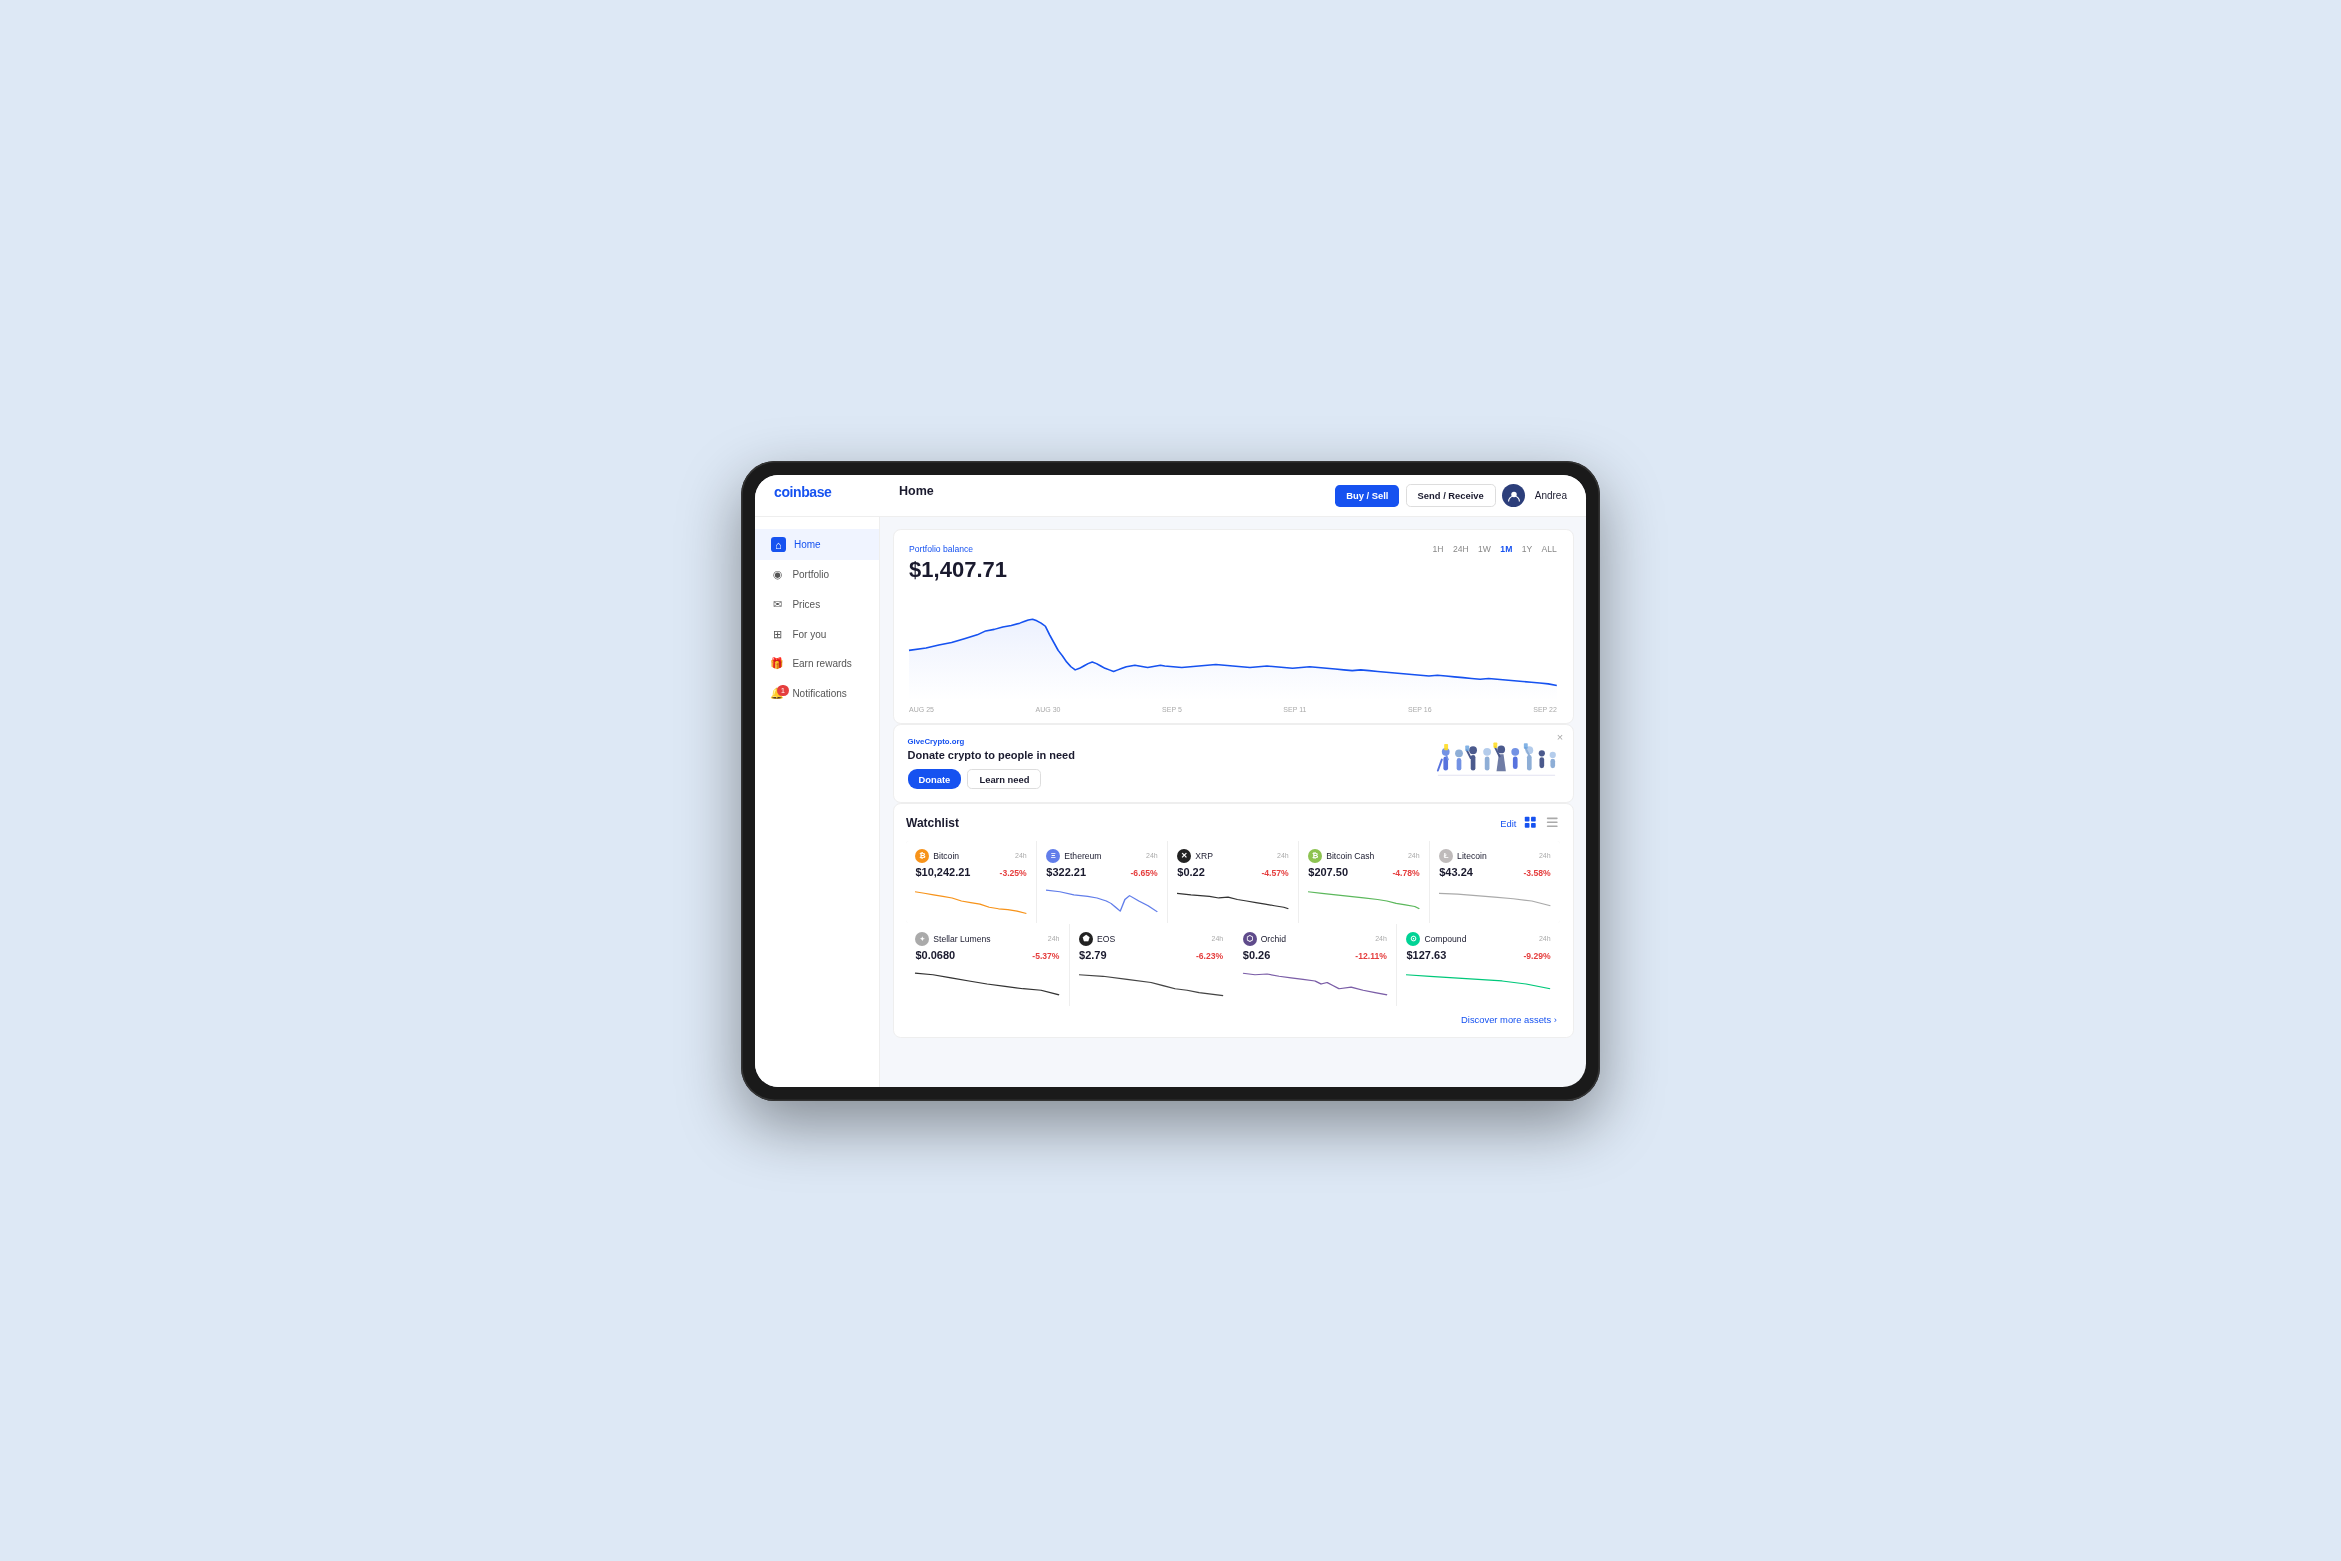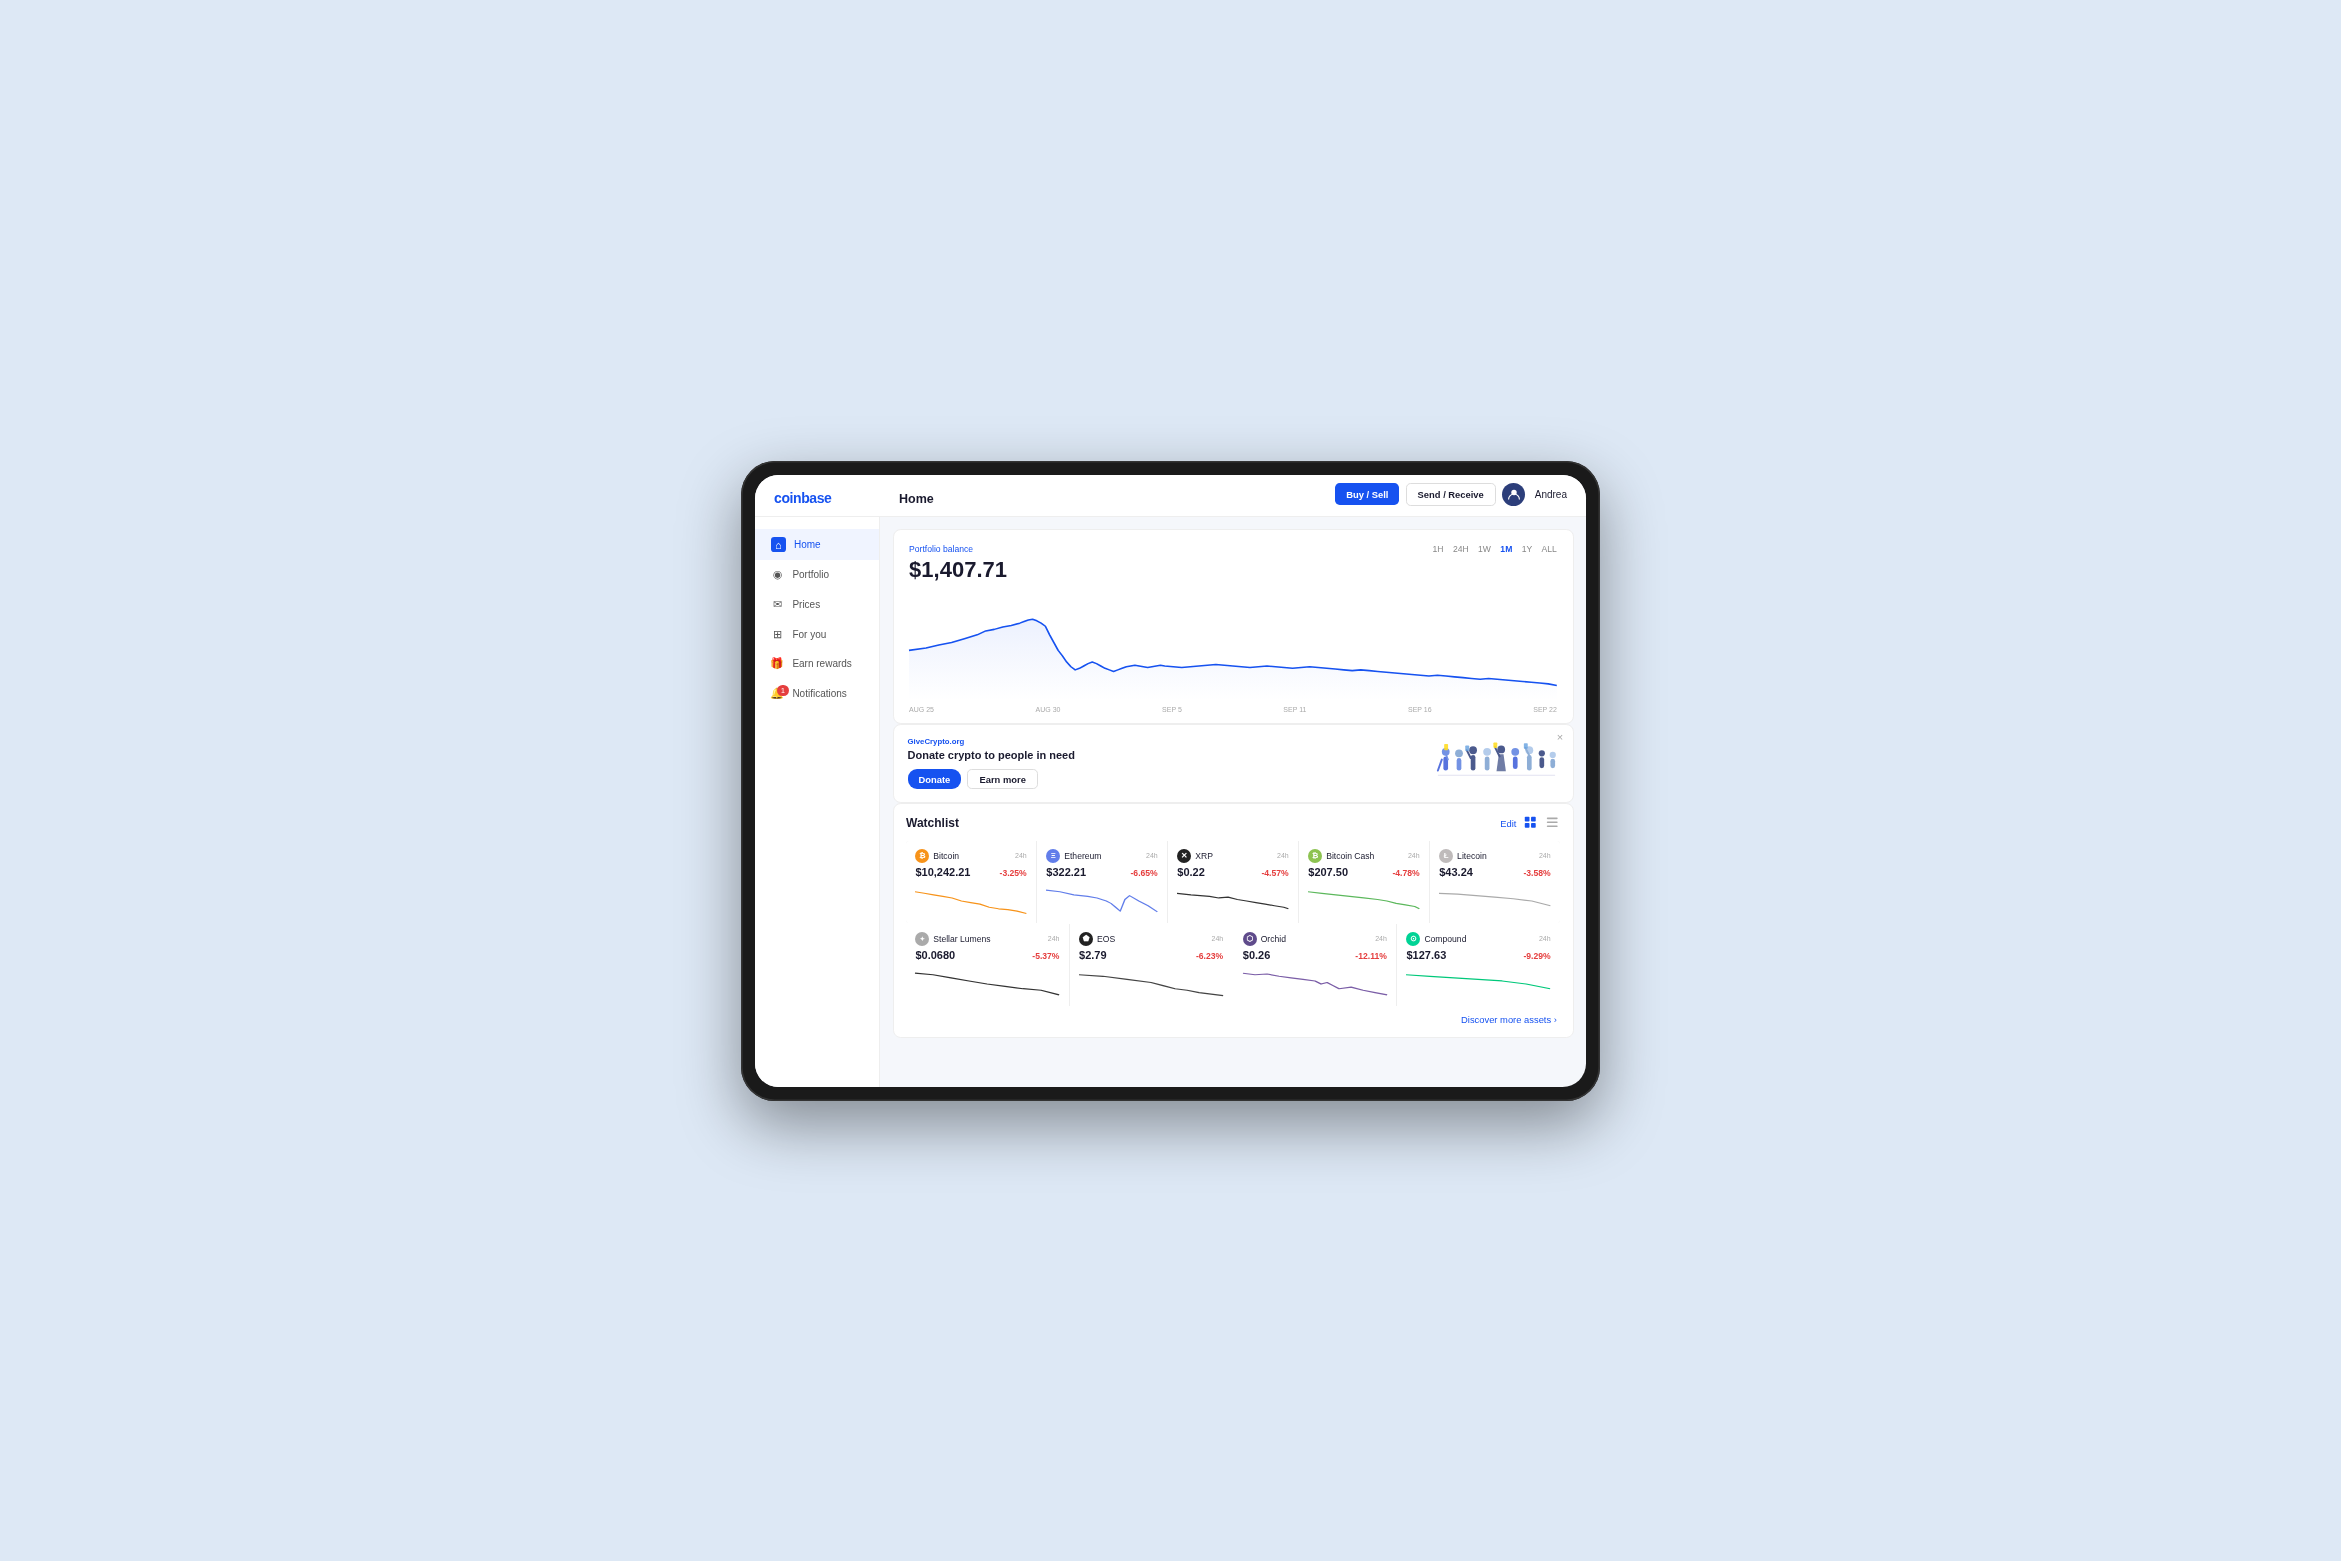--- a/index.html
+++ b/index.html
@@ -25,21 +25,21 @@
       height: 100%;
       background: #f5f7fb;
       border-radius: 23.4px;
       overflow: hidden;
       display: flex;
       flex-direction: column;
     }
     
     .topbar {
       display: flex;
-      align-items: flex-end;
+      align-items: flex-start;
       padding: 9.4px 19px;
       background: #fff;
       border-bottom: 0.8px solid #eee;
       flex-shrink: 0;
       height: 42px;
     }
     .logo {
       color: #1652f0;
       font-size: 14px;
       font-weight: 700;
@@ -476,21 +476,21 @@
             <span class="chart-label">SEP 22</span>
           </div>
         </div>
 
         <div class="donate-banner">
           <div class="donate-content">
             <div class="donate-source">GiveCrypto.org</div>
             <div class="donate-title">Donate crypto to people in need</div>
             <div class="donate-actions">
               <button class="btn-donate">Donate</button>
-              <button class="btn-learn">Earn more</button>
+              <button class="btn-learn">Learn need</button>
             </div>
           </div>
           <div class="donate-illustration">
             <svg viewBox="0 0 160 70" width="125" height="55">
 
               <g opacity="0.85">
 
                 <circle cx="15" cy="20" r="5" fill="#5b7fe0"></circle>
                 <rect x="12" y="26" width="6" height="18" rx="3" fill="#3a5bd9"></rect>
                 <line x1="10" y1="30" x2="5" y2="44" stroke="#3a5bd9" stroke-width="2.5" stroke-linecap="round"></line>

